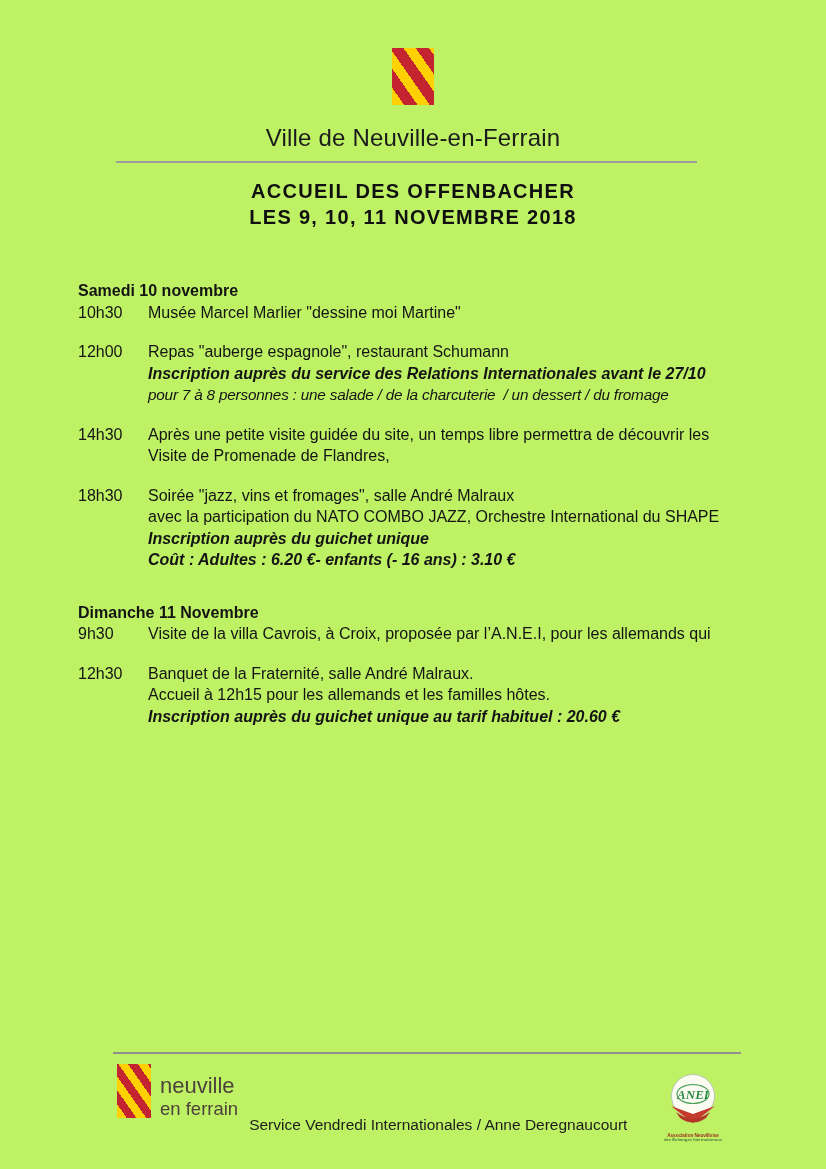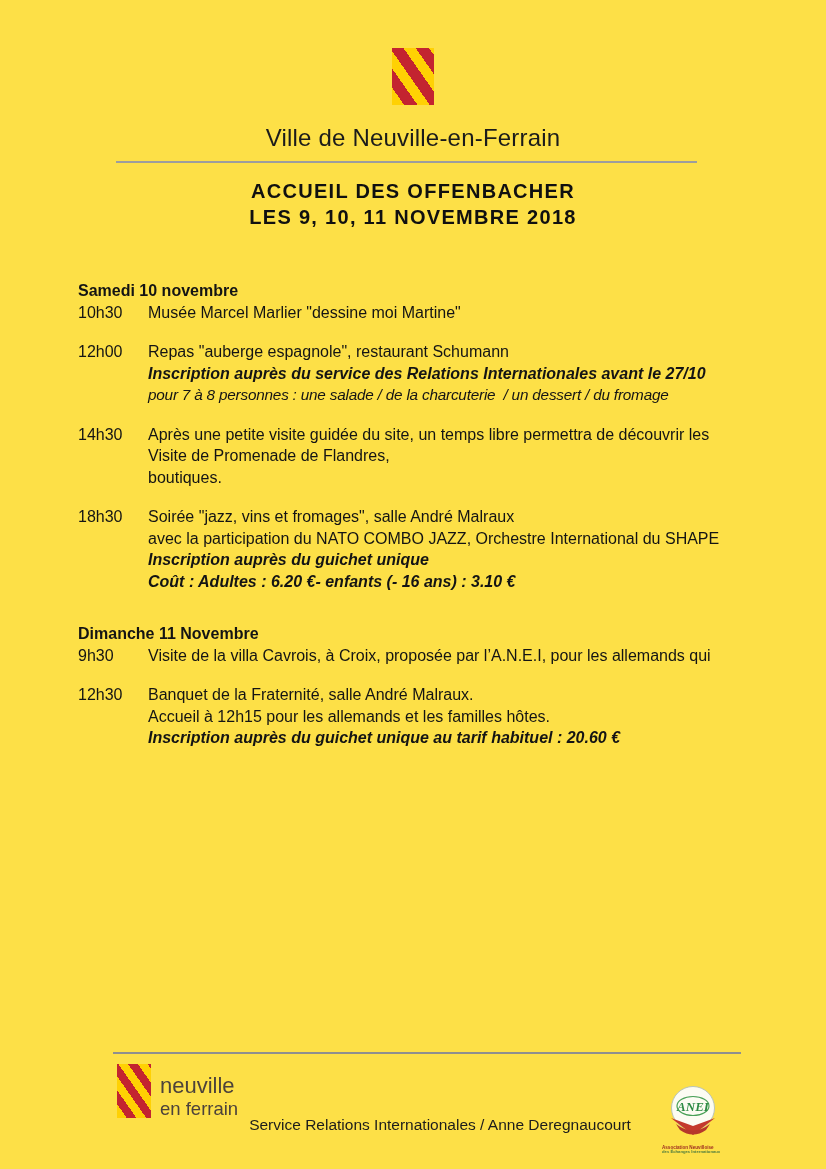--- a/index.html
+++ b/index.html
@@ -1,17 +1,17 @@
 <!DOCTYPE html>
 <html><head>
 <meta charset="utf-8">
 <style>
   html,body{margin:0;padding:0;background:#fff;}
   .page{
-    position:relative;width:826px;height:1169px;background:#fde047;overflow:hidden;
+    position:relative;width:826px;height:1169px;background:#bef264;overflow:hidden;
     font-family:"Liberation Sans","DejaVu Sans",sans-serif;color:#141414;
   }
   
   .crest{
     width:42px;height:57px;margin:48px auto 0;
     background:repeating-linear-gradient(55deg,#ffd103 0 10px,#c32430 10px 21px);
   }
   .city-name{
     margin-top:19px;text-align:center;font-size:24px;letter-spacing:.2px;color:#1b1b1b;
   }
@@ -39,21 +39,21 @@
   .footer-rule{border:none;height:0;border-top:2px solid #8f8f8f;width:628px;margin:0 0 0 113px;}
   .footer-body{position:relative;display:flex;margin-top:10px;padding-left:117px;}
   .crest.small{
     width:34px;height:54px;margin:0;
     background:repeating-linear-gradient(55deg,#ffd103 0 8px,#c32430 8px 16px);
   }
   .wordmark{margin-left:9px;padding-top:11px;color:#4c423b;line-height:1;}
   .wordmark .l1{font-size:22px;display:block;}
   .wordmark .l2{font-size:18.5px;display:block;margin-top:3px;}
   .footer-contact{margin-left:11px;padding-top:6px;font-size:15.5px;line-height:22px;color:#1c1c1c;white-space:pre;}
-  .anei{position:absolute;right:102px;top:20px;width:62px;text-align:left;line-height:1.1;}
+  .anei{position:absolute;right:102px;top:8px;width:62px;text-align:center;line-height:1.1;}
   .anei-t1{font-size:4.6px;color:#9e2b20;font-weight:700;margin-top:1px;}
   .anei-t2{font-size:4.2px;color:#4c7a3f;font-weight:700;}
 </style>
 </head>
 <body>
 
 <div class="page">
 
   <header>
     <div class="crest"></div>
@@ -85,21 +85,20 @@
           <div class="line i">Inscription auprès du service des Relations Internationales avant le 27/10</div>
           <div class="line ic">pour 7 à 8 personnes : une salade / de la charcuterie  / un dessert / du fromage</div>
         </div>
       </div>
 
       <div class="event">
         <span class="time">14h30</span>
         <div class="lines">
           <div class="line">Après une petite visite guidée du site, un temps libre permettra de découvrir les</div>
           <div class="line">Visite de Promenade de Flandres,</div>
-          <div class="line">boutiques.</div>
         </div>
       </div>
 
       <div class="event">
         <span class="time">18h30</span>
         <div class="lines">
           <div class="line">Soirée "jazz, vins et fromages", salle André Malraux</div>
           <div class="line">avec la participation du NATO COMBO JAZZ, Orchestre International du SHAPE</div>
           <div class="line i">Inscription auprès du guichet unique</div>
           <div class="line i">Coût : Adultes : 6.20 €- enfants (- 16 ans) : 3.10 €</div>
@@ -134,21 +133,21 @@
     <div class="footer-body">
 
       <div class="crest small"></div>
 
       <div class="wordmark">
         <span class="l1">neuville</span>
         <span class="l2">en ferrain</span>
       </div>
 
       <div class="footer-contact">
-        <div>Service Relations Internationales / Anne Deregnaucourt</div>
+        <div>Service Vendredi Internationales / Anne Deregnaucourt</div>
         
       </div>
 
       <div class="anei">
         <svg width="62" height="56" viewBox="0 0 62 56">
           <circle cx="31" cy="24" r="21.5" fill="#fcfcf3" stroke="#b9c4b9" stroke-width="1"></circle>
           <ellipse cx="31" cy="22" rx="16" ry="9.5" fill="none" stroke="#49a057" stroke-width="1.2"></ellipse>
           <text x="31" y="27" font-size="13" fill="#2e8b45" text-anchor="middle" font-family="Liberation Serif, serif" font-style="italic" font-weight="bold">ANEI</text>
           <path d="M9 34 L31 51 L53 34 L31 42 Z" fill="#c43a2c"></path>
           <path d="M14 40 Q31 53 48 40 L44 46 Q31 55 18 46 Z" fill="#b5372b"></path>

